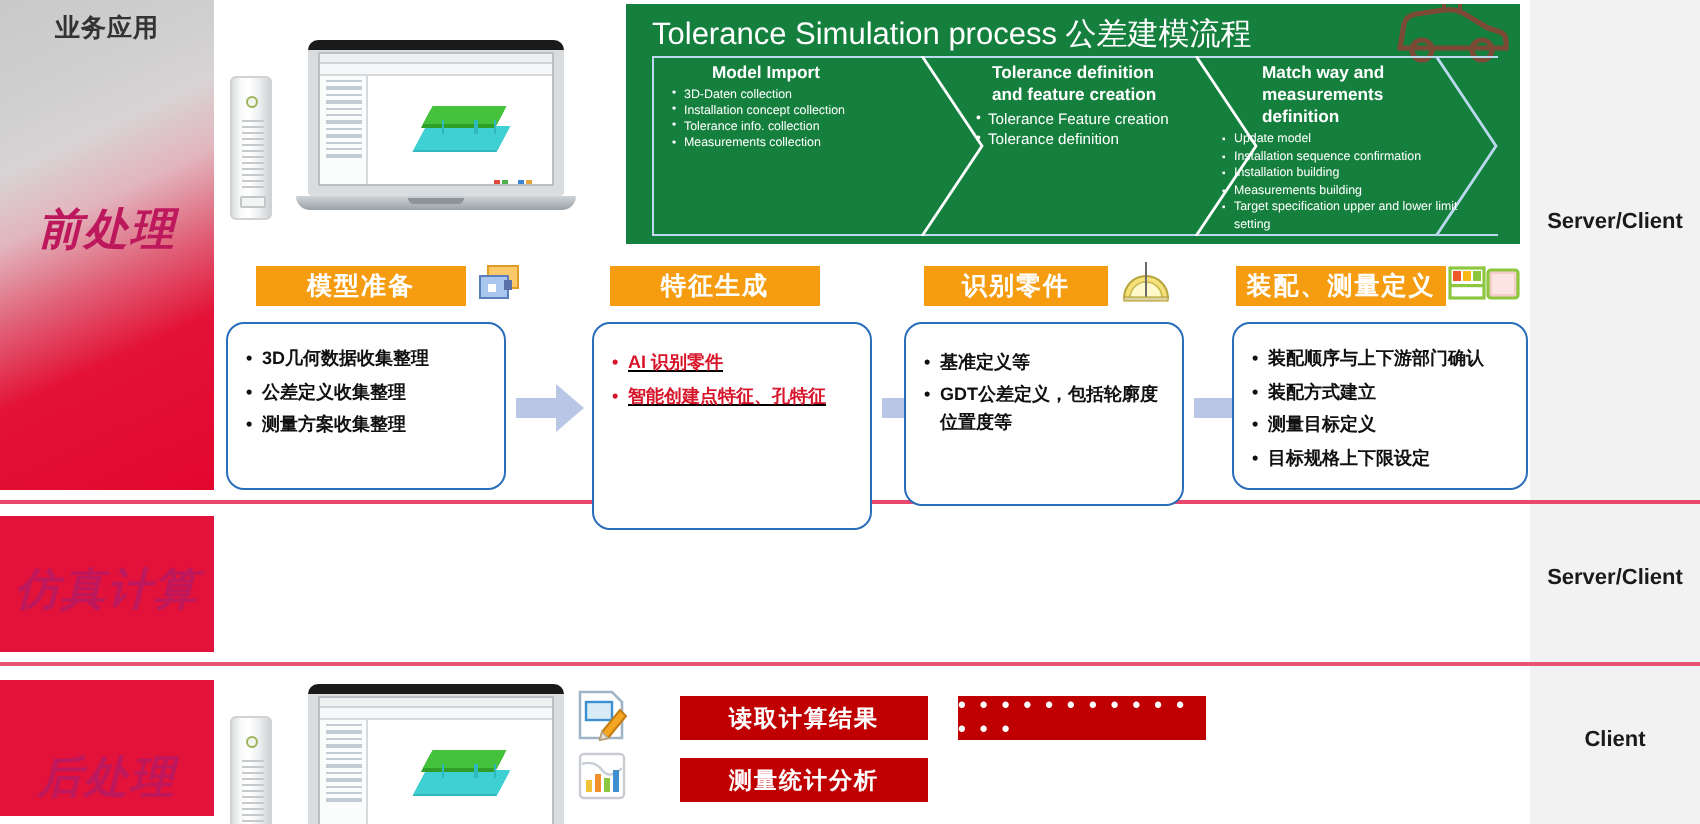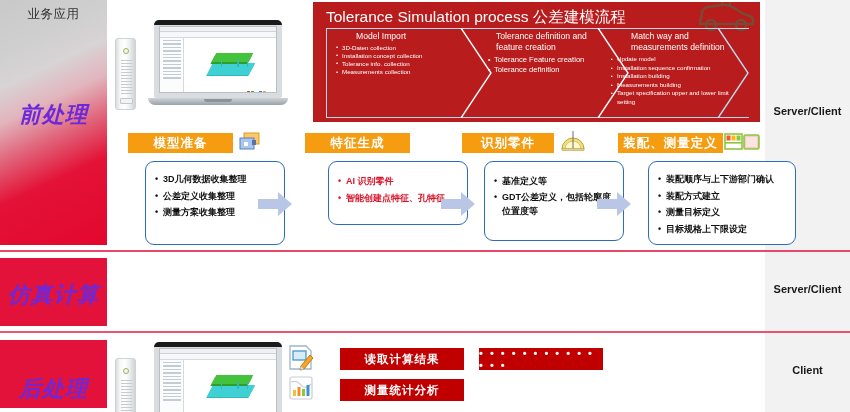--- a/index.html
+++ b/index.html
@@ -13,26 +13,26 @@
 
   
   .rail-gradient {
     position:absolute; left:0; top:0; width:107px; height:245px;
     background: linear-gradient(155deg,
         #c9c9c9 0%, #cfcfcf 18%, #d8d3d4 30%,
         #e2b5bd 42%, #e06077 56%, #e31236 70%, #e3072e 100%);
   }
   .rail-label-top {
     position:absolute; left:0; top:6px; width:107px;
-    text-align:center; font-size:12.5px; font-weight:normal; color:#333;
+    text-align:center; font-size:12.5px; font-weight:bold; color:#333;
     letter-spacing:0.5px;
   }
   .rail-stage-text {
     position:absolute; width:107px; text-align:center;
-    font-size:22px; font-weight:bold; font-style:italic; color:#6d28d9;
+    font-size:22px; font-weight:bold; font-style:italic; color:#be185d;
     letter-spacing:1px;
   }
   .rail-block-red {
     position:absolute; left:0; background:#e3123a;
   }
 
   
   .divider {
     position:absolute; left:0; width:850px; height:2px;
     background:#e8486b;
@@ -45,42 +45,42 @@
     background:#f2f2f2;
   }
   .right-label {
     position:absolute; left:765px; width:85px; text-align:center;
     font-size:11px; font-weight:bold; color:#1a1a1a;
   }
 
   
   .banner {
     position:absolute; left:313px; top:2px; width:447px; height:120px;
-    background:#b91c1c;
+    background:#15803d;
     overflow:hidden;
   }
   .banner-title {
     position:absolute; left:13px; top:5px;
     font-size:15.5px; color:#ffffff; font-weight:normal;
     white-space:nowrap;
   }
   .chev-wrap { position:absolute; left:13px; top:26px; width:423px; height:90px; }
   .chev-wrap .chev-border {
     position:absolute; inset:0;
     border:1.2px solid #bcd9f0;
     border-right:none;
   }
   .chev-sep {
     position:absolute; top:0; width:34px; height:90px;
   }
   .chev-sep svg { display:block; }
 
   .seg { position:absolute; top:3px; color:#ffffff; }
   .seg h4 {
-    font-size:8.6px; font-weight:normal; line-height:10.5px;
+    font-size:8.6px; font-weight:bold; line-height:10.5px;
     color:#ffffff; margin-bottom:2px;padding-left:20px;
   }
   .seg ul { list-style:none; }
   .seg li {
     font-size:6.2px; line-height:8.2px; color:#ffffff;
     padding-left:6px; position:relative; white-space:nowrap;
   }
   .seg li:before {
     content:"\2022"; position:absolute; left:0; top:-0.5px; font-size:6px;
   }
@@ -174,21 +174,21 @@
   
   .step-head {
     position:absolute; height:20px; background:#f59c10;
     color:#ffffff; font-size:12.5px; font-weight:bold;
     display:flex; align-items:center; justify-content:center;
     letter-spacing:1px;
   }
   
   .card {
     position:absolute; background:#ffffff;
-    border:1.3px solid #2a6ebb; border-radius:9px;margin-left:32px;
+    border:1.3px solid #2a6ebb; border-radius:9px;
   }
   .card ul { list-style:none; padding:9px 8px 0 9px; }
   .card li {
     position:relative; padding-left:8px;
     font-size:9px; line-height:16.5px; color:#111111; white-space:nowrap;
     font-weight:bold;
   }
   .card li:before { content:"\2022"; position:absolute; left:0; top:0; }
   .card.red li { color:#d7152a; }
   .card li.two { line-height:14px; white-space:normal; }
@@ -381,34 +381,34 @@
       <li>测量方案收集整理</li>
     </ul>
   </div>
 
   <div class="arrow" style="left:258px; top:192px;">
     <svg width="34" height="24" viewBox="0 0 34 24">
       <path d="M0 7 L20 7 L20 0 L34 12 L20 24 L20 17 L0 17 Z" fill="#b9c6e6"></path>
     </svg>
   </div>
 
-  <div class="card red" style="left:296px; top:161px; width:140px; height:64px;">
+  <div class="card red" style="left:296px; top:161px; width:140px; height:104px;text-decoration:underline;">
     <ul style="padding-top:11px;">
       <li>AI 识别零件</li>
       <li>智能创建点特征、孔特征</li>
     </ul>
   </div>
 
   <div class="arrow" style="left:441px; top:192px;">
     <svg width="34" height="24" viewBox="0 0 34 24">
       <path d="M0 7 L20 7 L20 0 L34 12 L20 24 L20 17 L0 17 Z" fill="#b9c6e6"></path>
     </svg>
   </div>
 
-  <div class="card" style="left:452px; top:161px; width:140px; height:80px;">
+  <div class="card" style="left:452px; top:161px; width:140px; height:92px;">
     <ul style="padding-top:11px;">
       <li>基准定义等</li>
       <li class="two">GDT公差定义，包括轮廓度位置度等</li>
     </ul>
   </div>
 
   <div class="arrow" style="left:597px; top:192px;">
     <svg width="34" height="24" viewBox="0 0 34 24">
       <path d="M0 7 L20 7 L20 0 L34 12 L20 24 L20 17 L0 17 Z" fill="#b9c6e6"></path>
     </svg>

